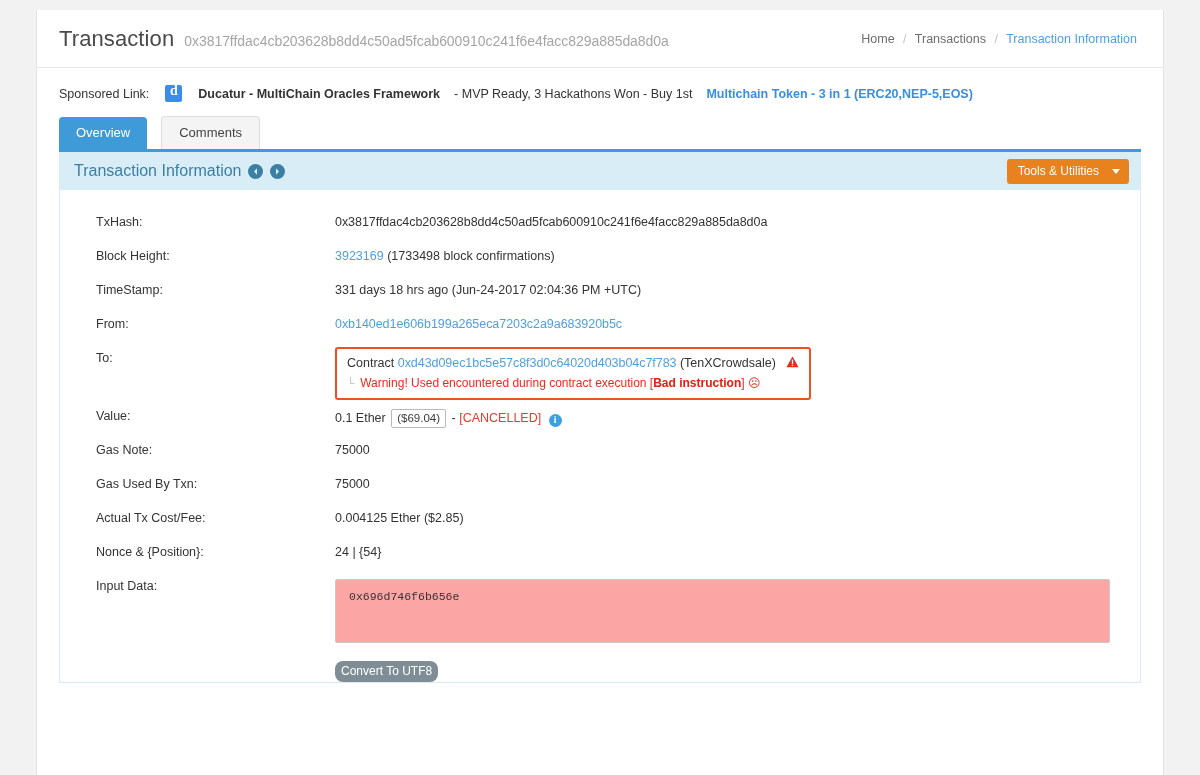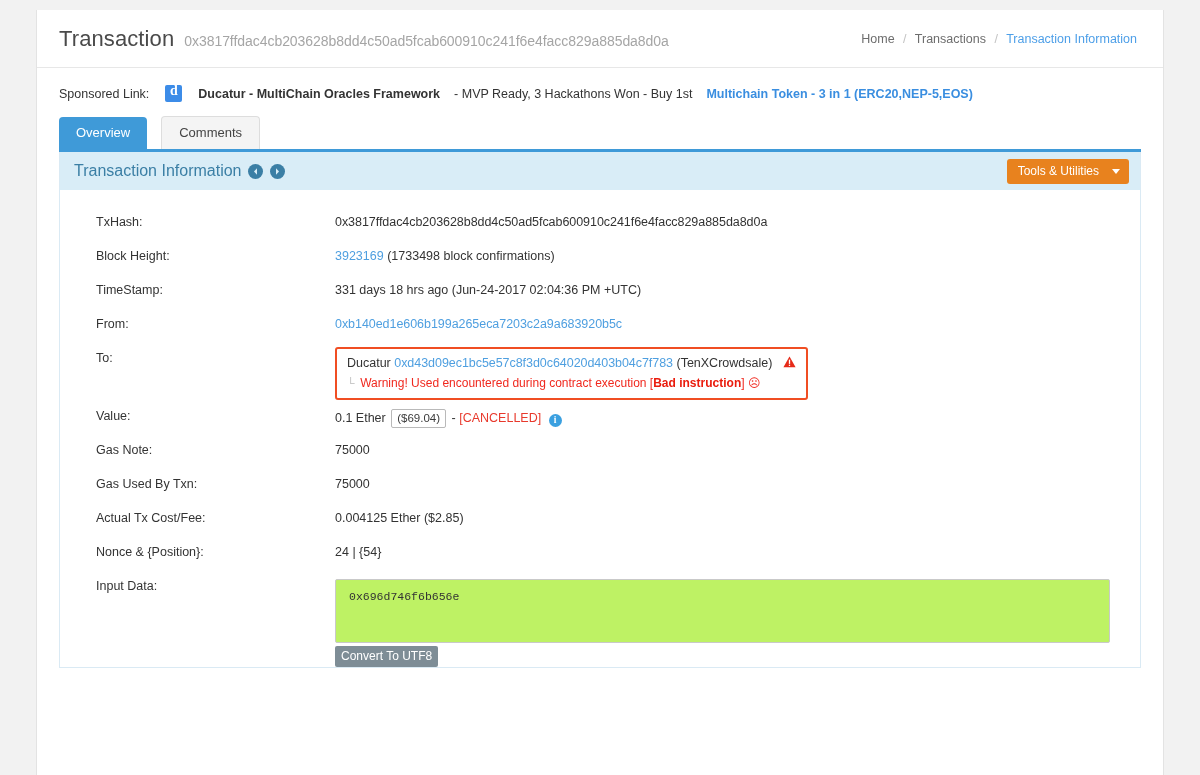--- a/index.html
+++ b/index.html
@@ -291,39 +291,39 @@
   }
   .info-icon-dark {
     background: #3a3a3a;
   }
 
   
   .row-inputdata { min-height: 90px; }
   .data-area {
     width: 775px;
     height: 64px;
-    background: #bef264;
+    background: #fca5a5;
     border: 1px solid #c9c9c9;
     border-radius: 2px;
     box-sizing: border-box;
     font-family: "Liberation Mono", monospace;
     font-size: 11.5px;
     color: #333;
     padding: 10px 10px 10px 13px;
     resize: none;
     display: block;
   }
   .utf8-btn {
-    margin-top: 3px;
+    margin-top: 18px;
     background: #7e8d96;
     color: #fff;
     border: none;
     font-size: 12px;
     padding: 3px 6px 4px 6px;
-    border-radius: 2px;
+    border-radius: 8px;
     cursor: pointer;
     font-family: "Liberation Sans", sans-serif;
   }
 
   .row-note {
     padding-top: 22px;
     border-top: 1px solid #eeeeee;
     margin-top: 14px;
   }
   .note-value { color: #3c3c3c; }
@@ -409,21 +409,21 @@
         <div class="info-value">
           <a href="#" class="link mono-hash">0xb140ed1e606b199a265eca7203c2a9a683920b5c</a>
         </div>
       </div>
 
       <div class="info-row" style="min-height:58px;">
         <div class="info-label">To:</div>
         <div class="info-value">
           <div class="warn-box">
             <div class="warn-line1">
-              <span>Ducatur</span>
+              <span>Contract</span>
               <a href="#" class="link mono-hash">0xd43d09ec1bc5e57c8f3d0c64020d403b04c7f783</a>
               <span>(TenXCrowdsale)</span>
               <span class="warn-tri">
                 <svg width="13" height="12" viewBox="0 0 13 12">
                   <path d="M6.5 0.5 L12.6 11.3 L0.4 11.3 Z" fill="#e62a18"></path>
                   <rect x="5.85" y="3.6" width="1.3" height="4.3" fill="#fff"></rect>
                   <rect x="5.85" y="8.7" width="1.3" height="1.3" fill="#fff"></rect>
                 </svg>
               </span>
             </div>

